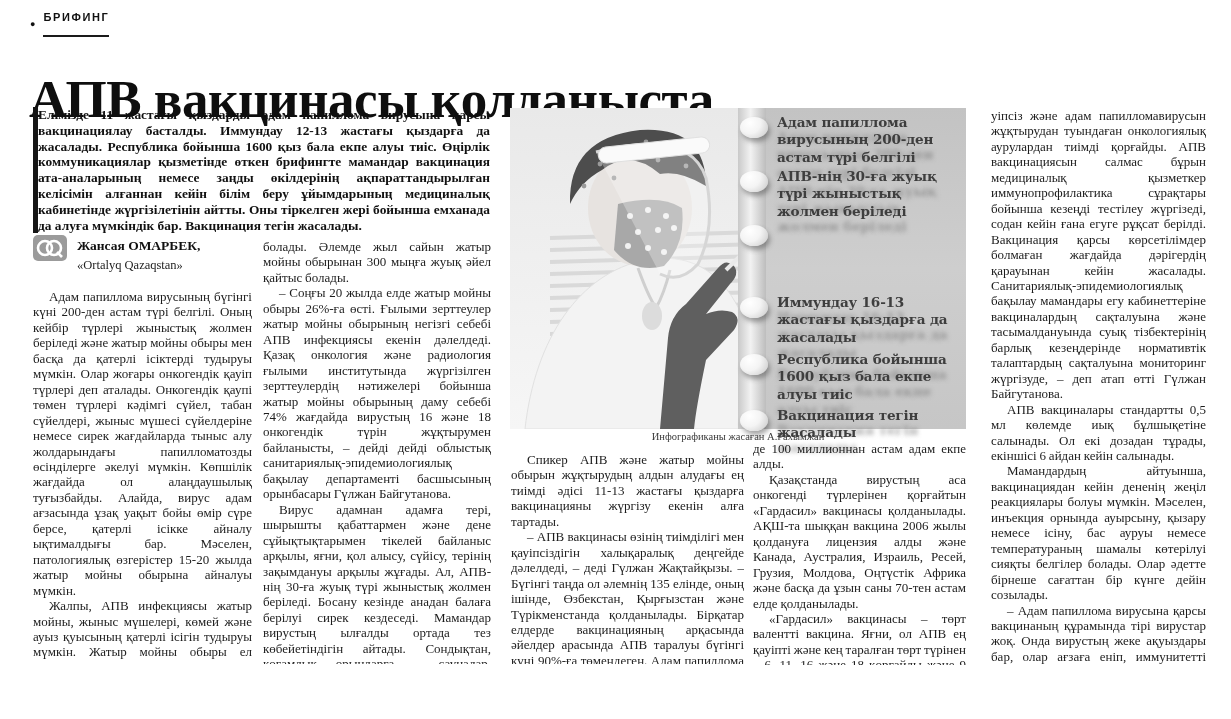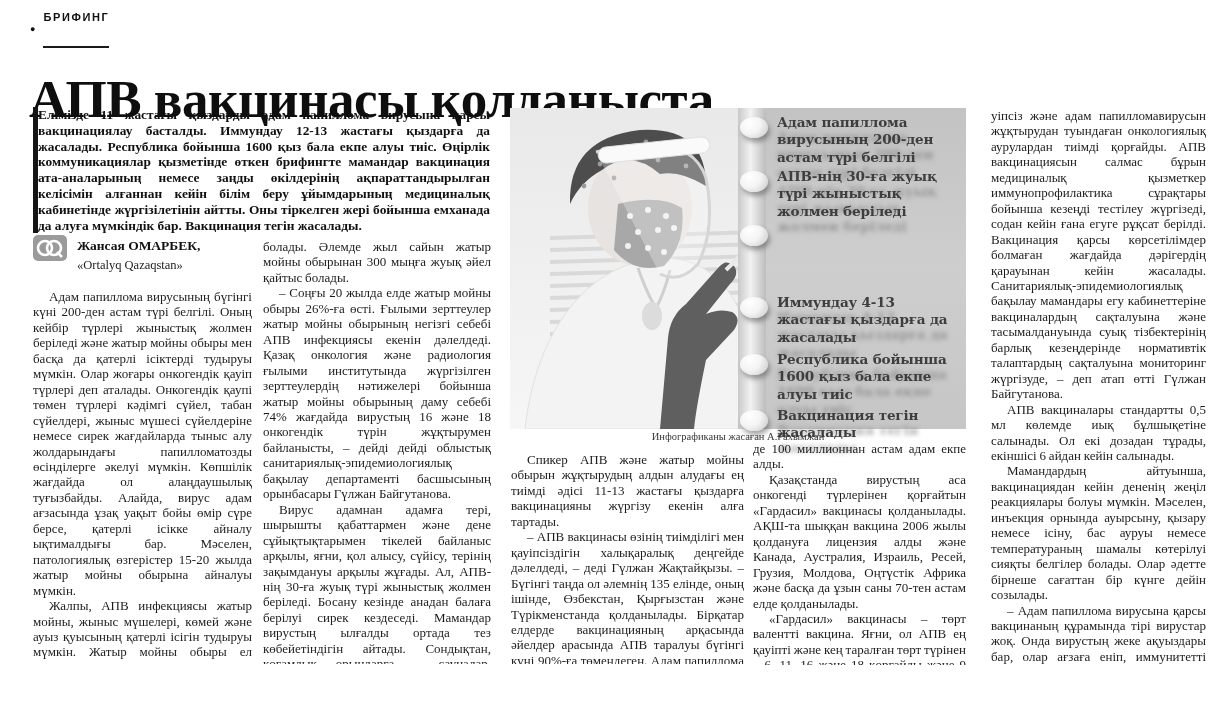--- a/index.html
+++ b/index.html
@@ -6,21 +6,21 @@
   #page {
     position:relative; width:1231px; height:719px; overflow:hidden;
     background:#ffffff; color:#1b1b1b;
     font-family:"Liberation Serif", serif;
   }
   
   #kicker { position:absolute; left:30px; top:11px; display:flex; align-items:center; gap:8px;
     font-family:"Liberation Sans", sans-serif; }
   #kicker .dot { font-size:9px; color:#111; line-height:1; }
   #kicker .klabel { font-size:11px; font-weight:bold; letter-spacing:1.6px; color:#111;
-    border-bottom:2.5px solid #1a1a1a; padding-bottom:23px; }
+    border-bottom:2.5px solid #1a1a1a; padding-bottom:12px; }
   
   #headline { position:absolute; left:29px; top:36px; width:730px;
     font-family:"Liberation Serif", serif; font-weight:bold; font-size:53px; line-height:1.02;
     letter-spacing:-0.5px; color:#0e0e0e; white-space:nowrap; }
   
   #lead { position:absolute; left:33px; top:107px; width:452px;
     border-left:5px solid #151515; 
     font-weight:bold; font-size:13.4px; line-height:15.8px; text-align:justify; color:#111; }
   
   #byline { position:absolute; left:33px; top:235px; display:flex; align-items:flex-start; gap:10px; }
@@ -179,21 +179,21 @@
     </div>
     <div class="ig-item" id="ig2">
       <span class="ig-sphere"></span>
       <span class="ig-text">АПВ-нің 30-ға жуық түрі жыныстық жолмен беріледі</span>
     </div>
     <div class="ig-item" id="ig3">
       <span class="ig-sphere"></span>
     </div>
     <div class="ig-item" id="ig4">
       <span class="ig-sphere"></span>
-      <span class="ig-text">Иммундау 4-13 жастағы қыздарға да жасалады</span>
+      <span class="ig-text">Иммундау 16-13 жастағы қыздарға да жасалады</span>
     </div>
     <div class="ig-item" id="ig5">
       <span class="ig-sphere"></span>
       <span class="ig-text">Республика бойынша 1600 қыз бала екпе алуы тиіс</span>
     </div>
     <div class="ig-item" id="ig6">
       <span class="ig-sphere"></span>
       <span class="ig-text">Вакцинация тегін жасалады</span>
     </div>
   </div>

